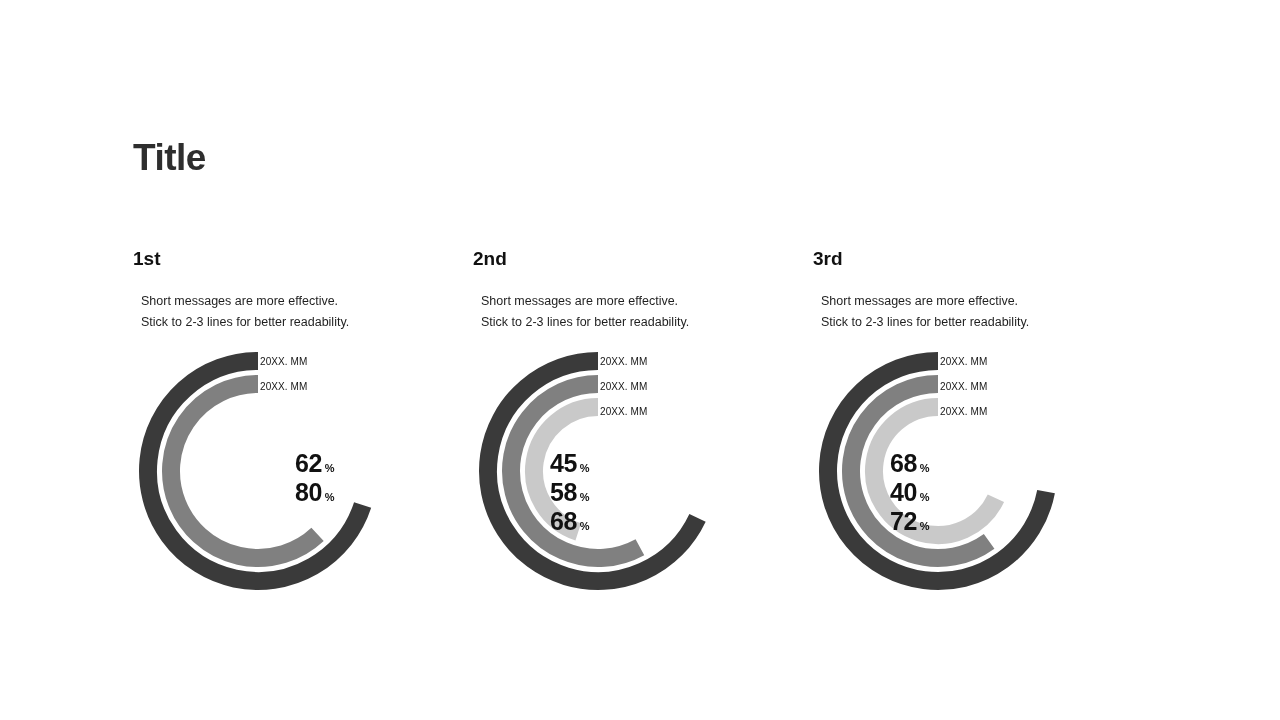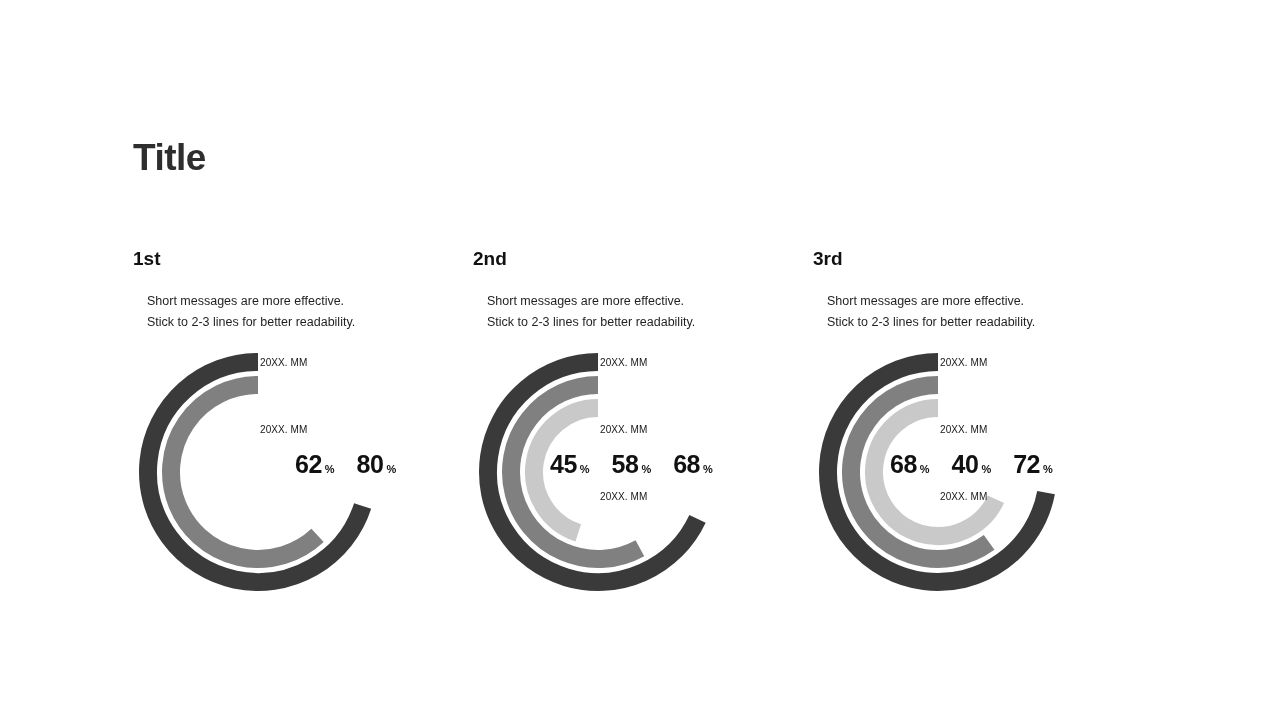--- a/index.html
+++ b/index.html
@@ -45,21 +45,21 @@
     font-size: 19px;
     font-weight: bold;
     color: #111111;
     margin: 0 0 20px 0;
     line-height: 1.2;
   }
   .col-body {
     font-size: 12.5px;
     color: #1f1f1f;
     line-height: 21px;
-    margin: 14px;
+    margin: 8px;
   }
   .col-body div {
     white-space: nowrap;
   }
   .chart-wrap {
     position: relative;
     width: 340px;
     height: 250px;
     margin-top: 13px;
   }
@@ -68,39 +68,38 @@
     left: 0;
     top: 0;
     overflow: visible;
   }
   .legend {
     position: absolute;
     left: 127px;
     top: 3px;
     display: flex;
     flex-direction: column;
-    gap: 42px;
   }
   .legend-row {
     height: 25px;
     display: flex;
     align-items: center;
   }
   .legend-label {
     font-size: 10px;
     color: #161616;
     white-space: nowrap;
     letter-spacing: 0.1px;
   }
   .values {
     position: absolute;
     top: 103px;
     left: 160px;
     display: flex;
-    flex-direction: row;
+    flex-direction: column;
     align-items: baseline;
     justify-content: space-between;
   }
   .value-item {
     display: flex;
     align-items: baseline;
     margin-right: 22px;
   }
   .value-item:last-child {
     margin-right: 0;

